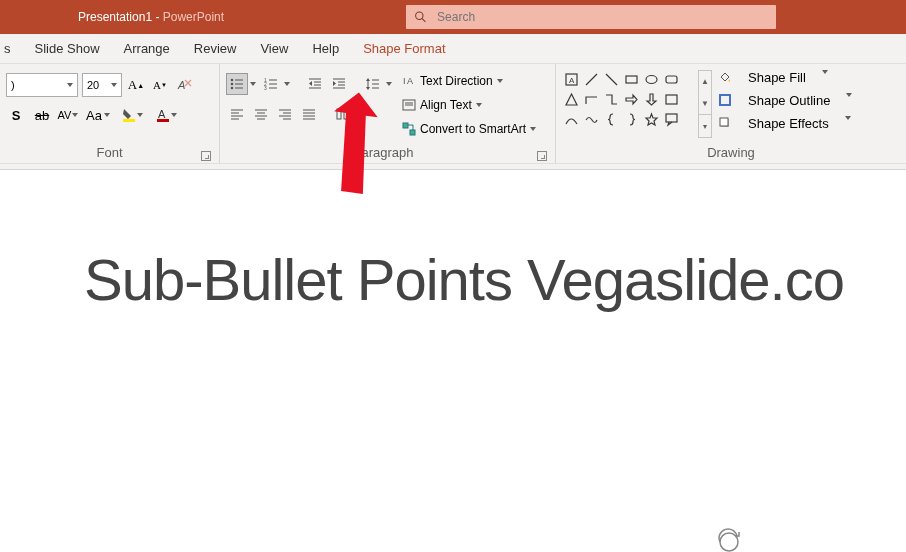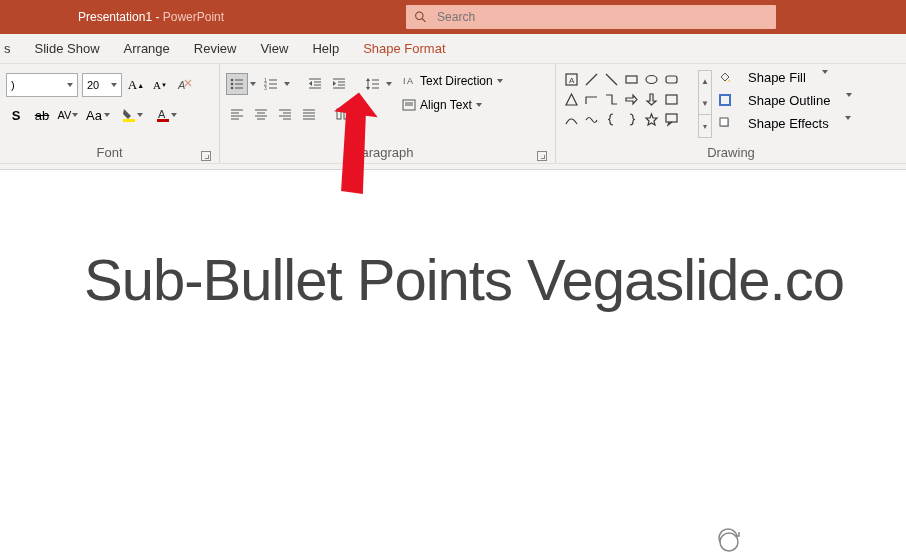--- a/index.html
+++ b/index.html
@@ -262,20 +262,29 @@
         </div>
         <div class="text-btn">
           <svg viewBox="0 0 14 14">
               <rect x="1" y="2" width="12" height="10" fill="none" stroke="#555"></rect>
               <line x1="3" y1="5" x2="11" y2="5" stroke="#555"></line>
               <line x1="3" y1="7" x2="11" y2="7" stroke="#555"></line>
             </svg>
           <span>Align Text</span>
           <span class="arr"></span>
         </div>
+        <div class="text-btn">
+          <svg viewBox="0 0 14 14">
+              <rect x="1" y="1" width="5" height="5" fill="#4a9" stroke="#277"></rect>
+              <rect x="8" y="8" width="5" height="5" fill="#4a9" stroke="#277"></rect>
+              <path d="M6 3 L11 3 L11 8" fill="none" stroke="#277"></path>
+            </svg>
+          <span>Convert to SmartArt</span>
+          <span class="arr"></span>
+        </div>
       </div>
     </div>
     <div class="group-label">
       <span>aragraph</span>
       <div class="dlg"></div>
     </div>
   </div>
 
   <div class="group draw-group" style="border-right:none;">
     <div class="draw-wrap">

